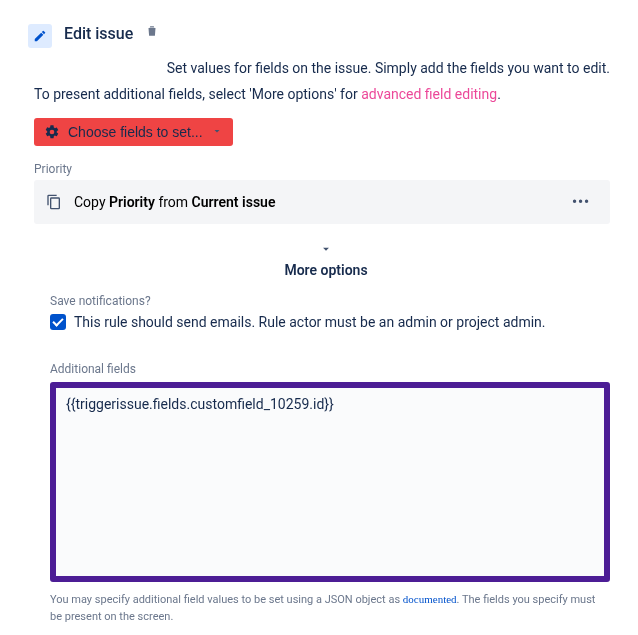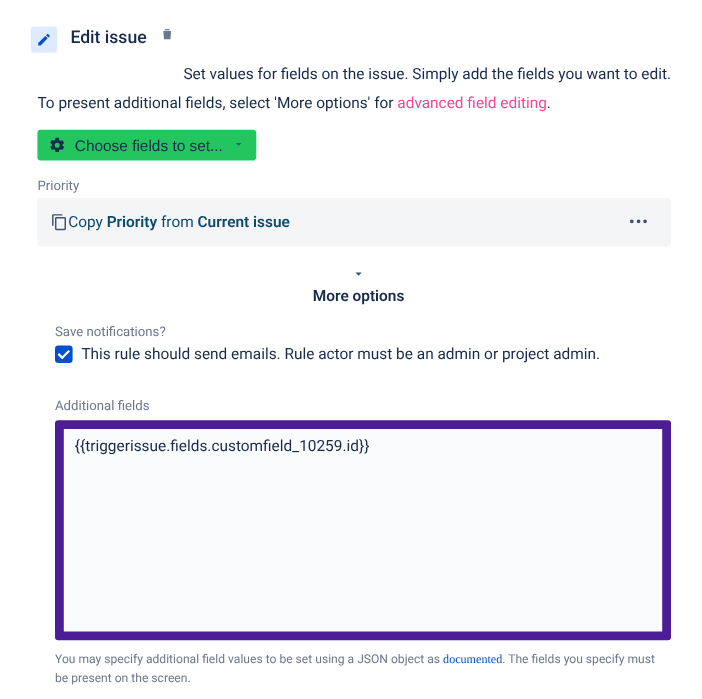--- a/index.html
+++ b/index.html
@@ -56,21 +56,21 @@
   .sub-desc a {
     color: #ec4899;
     text-decoration: none;
     text-align: right;
   }
   .choose-btn {
     margin-left: 6px;
     display: inline-flex;
     align-items: center;
     gap: 8px;
-    background: #22c55e;
+    background: #ef4444;
     border: none;
     border-radius: 3px;
     padding: 6px 10px;
     font-size: 14px;
     color: #172B4D;
     cursor: pointer;
     margin-bottom: 16px;
   }
   .gear-icon { display:flex; align-items:center; }
   .chevron-down { color:#42526E; }
@@ -86,23 +86,23 @@
     align-items: center;
     justify-content: space-between;
     background: #F4F5F7;
     border-radius: 3px;
     padding: 10px 12px;
     margin-bottom: 18px;
   }
   .priority-left {
     display: flex;
     align-items: center;
-    gap: 0;
-    font-size: 14px;
-    color: #0c4a6e;
+    gap: 12px;
+    font-size: 14px;
+    color: #000000;
   }
   .priority-left .b { font-weight: 600; }
   .copy-icon { display:flex; align-items:center; color:#42526E; }
   .more-icon {
     color: #42526E;
     cursor: pointer;
     padding: 4px 8px;
     font-weight: 700;
     letter-spacing: 1px;
   }
@@ -151,21 +151,21 @@
     position: absolute;
     left: 5px; top: 1.5px;
     width: 4px; height: 8px;
     border: solid #fff;
     border-width: 0 2px 2px 0;
     transform: rotate(45deg);
   }
   .textarea {
     width: 100%;
     height: 200px;
-    border: 8px solid #4c1d95;
+    border: 6px solid #4c1d95;
     border-radius: 3px;
     padding: 8px 10px;
     font-family: inherit;
     font-size: 14px;
     color: #172B4D;
     resize: none;
     background: #FAFBFC;
   }
   .help-text {
     font-size: 11px;

